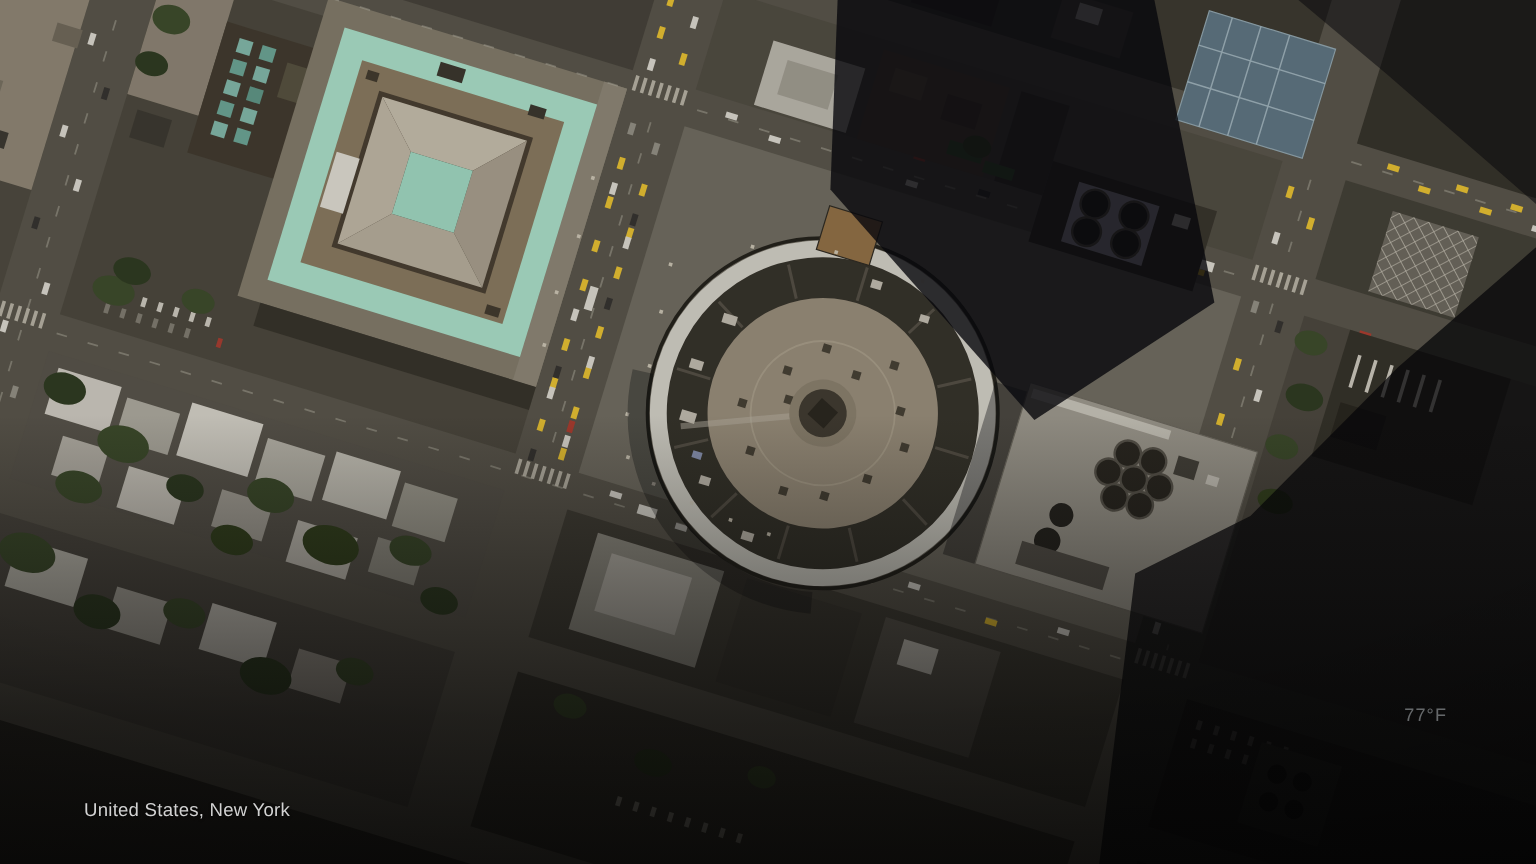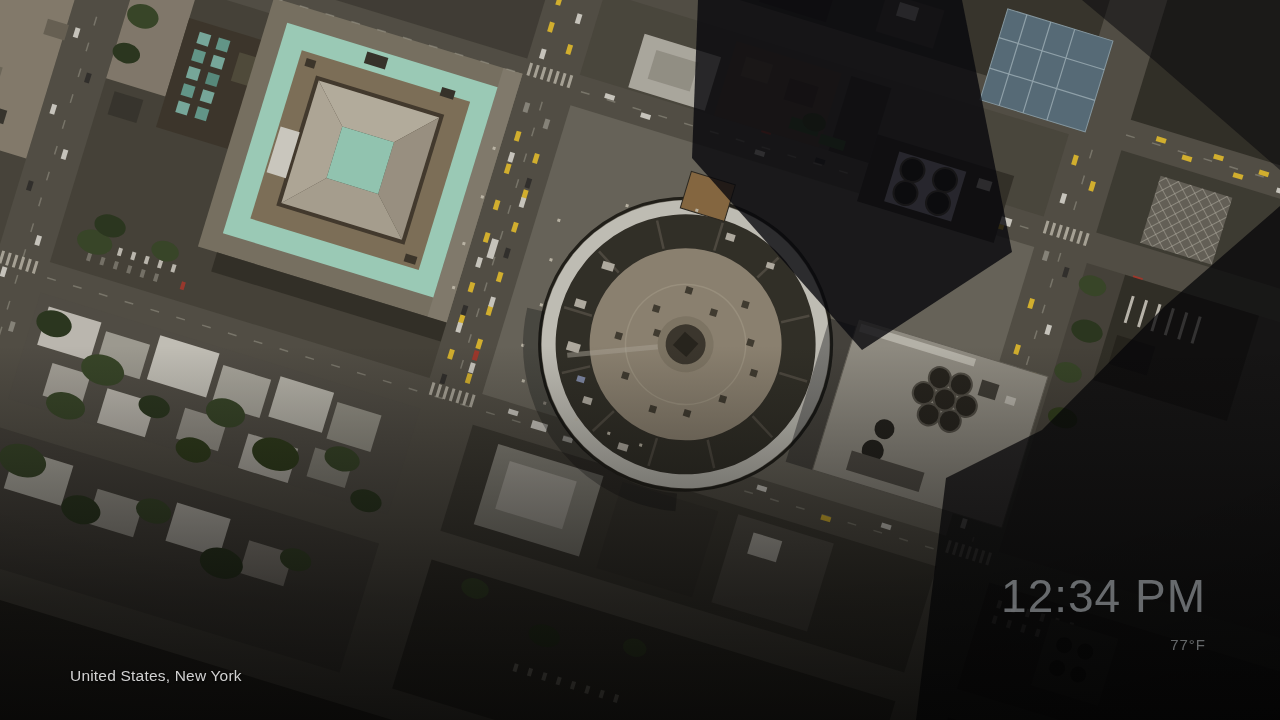--- a/index.html
+++ b/index.html
@@ -383,16 +383,15 @@
       <path d="M916,720 L946,478 L1042,430 L1165,306 L1280,206 L1280,720 Z" fill="#06060a" opacity=".74"></path>
     </g>
   </svg>
 
   <div class="overlay tint"></div>
   <div class="overlay vignette"></div>
   <div class="overlay scrim-bottom"></div>
 
   <div class="location-label">United States, New York</div>
   <div class="clock-block">
-    <div class="clock-time">12:34 PM</div>
     <div class="clock-temp">77°F</div>
   </div>
 </div>
 
 </body></html>

